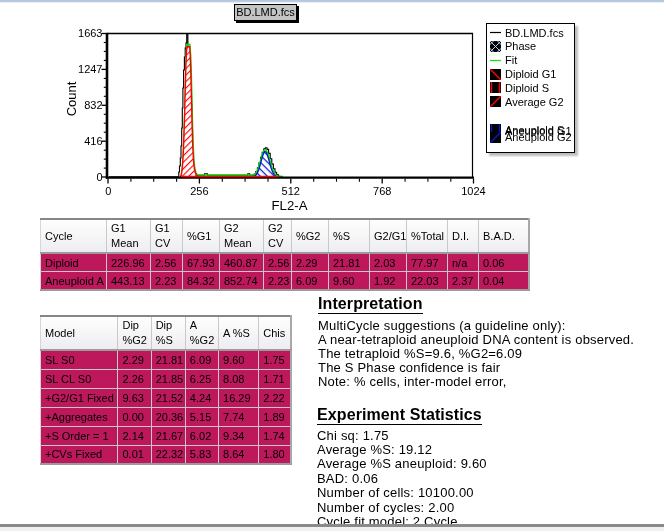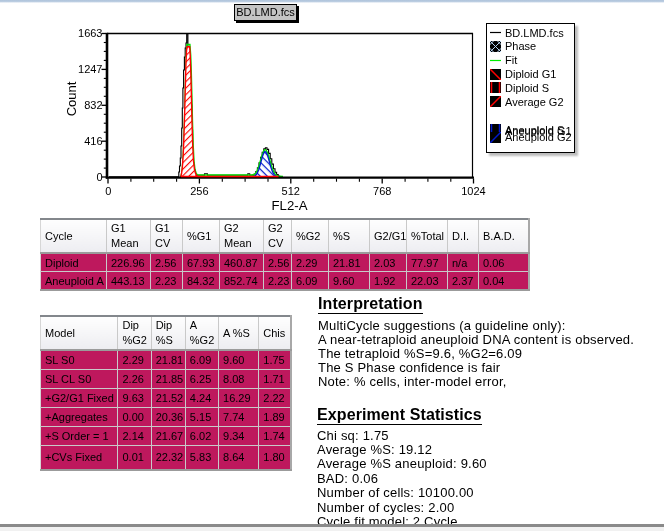--- a/index.html
+++ b/index.html
@@ -312,21 +312,21 @@
         <td>1.89</td>
       </tr>
     <tr style="height:19px">
         <td>+S Order = 1</td>
         <td>2.14</td>
         <td>21.67</td>
         <td>6.02</td>
         <td>9.34</td>
         <td>1.74</td>
       </tr>
-    <tr style="height:25px">
+    <tr style="height:19px">
         <td>+CVs Fixed</td>
         <td>0.01</td>
         <td>22.32</td>
         <td>5.83</td>
         <td>8.64</td>
         <td>1.80</td>
       </tr>
   </tbody>
 </table>
 

